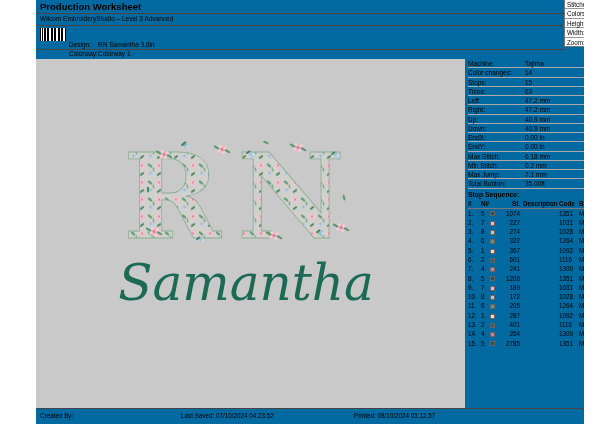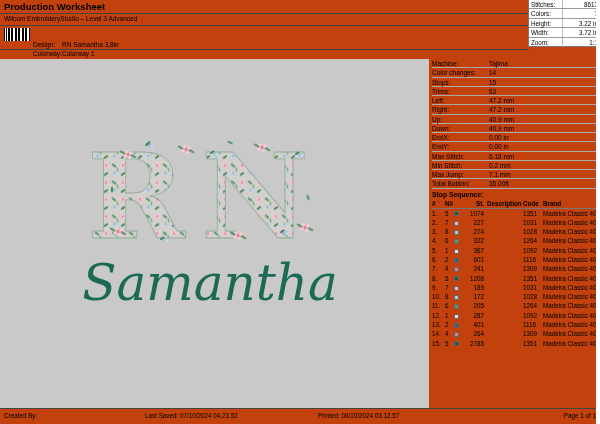--- a/index.html
+++ b/index.html
@@ -1,18 +1,18 @@
 <!DOCTYPE html>
 <html><head>
 <meta charset="utf-8">
 <style>
   * { margin:0; padding:0; box-sizing:border-box; }
   html,body { width:600px; height:424px; }
   body { font-family:"Liberation Sans", sans-serif; background:#fff; color:#000; }
-  .page { position:relative; width:596px; height:424px; background:#c2410c; overflow:hidden; }
+  .page { position:relative; width:548px; height:424px; background:#0369a1; overflow:hidden;margin-left:36px; }
 
   
   .header { position:absolute; top:0; left:0; width:600px; height:59px; }
   .title { position:absolute; left:4px; top:1px; font-size:9.5px; font-weight:bold; }
   .hline { position:absolute; left:0; border-top:1px solid #444; }
   .line-title { top:13px; width:529px; }
   .line-subtitle { top:25px; width:529px; }
   .line-design { top:49px; width:529px; }
   .subtitle { position:absolute; left:4px; top:15px; font-size:6.5px; }
   .barcode { position:absolute; left:4px; top:28px; width:26px; height:13px;

